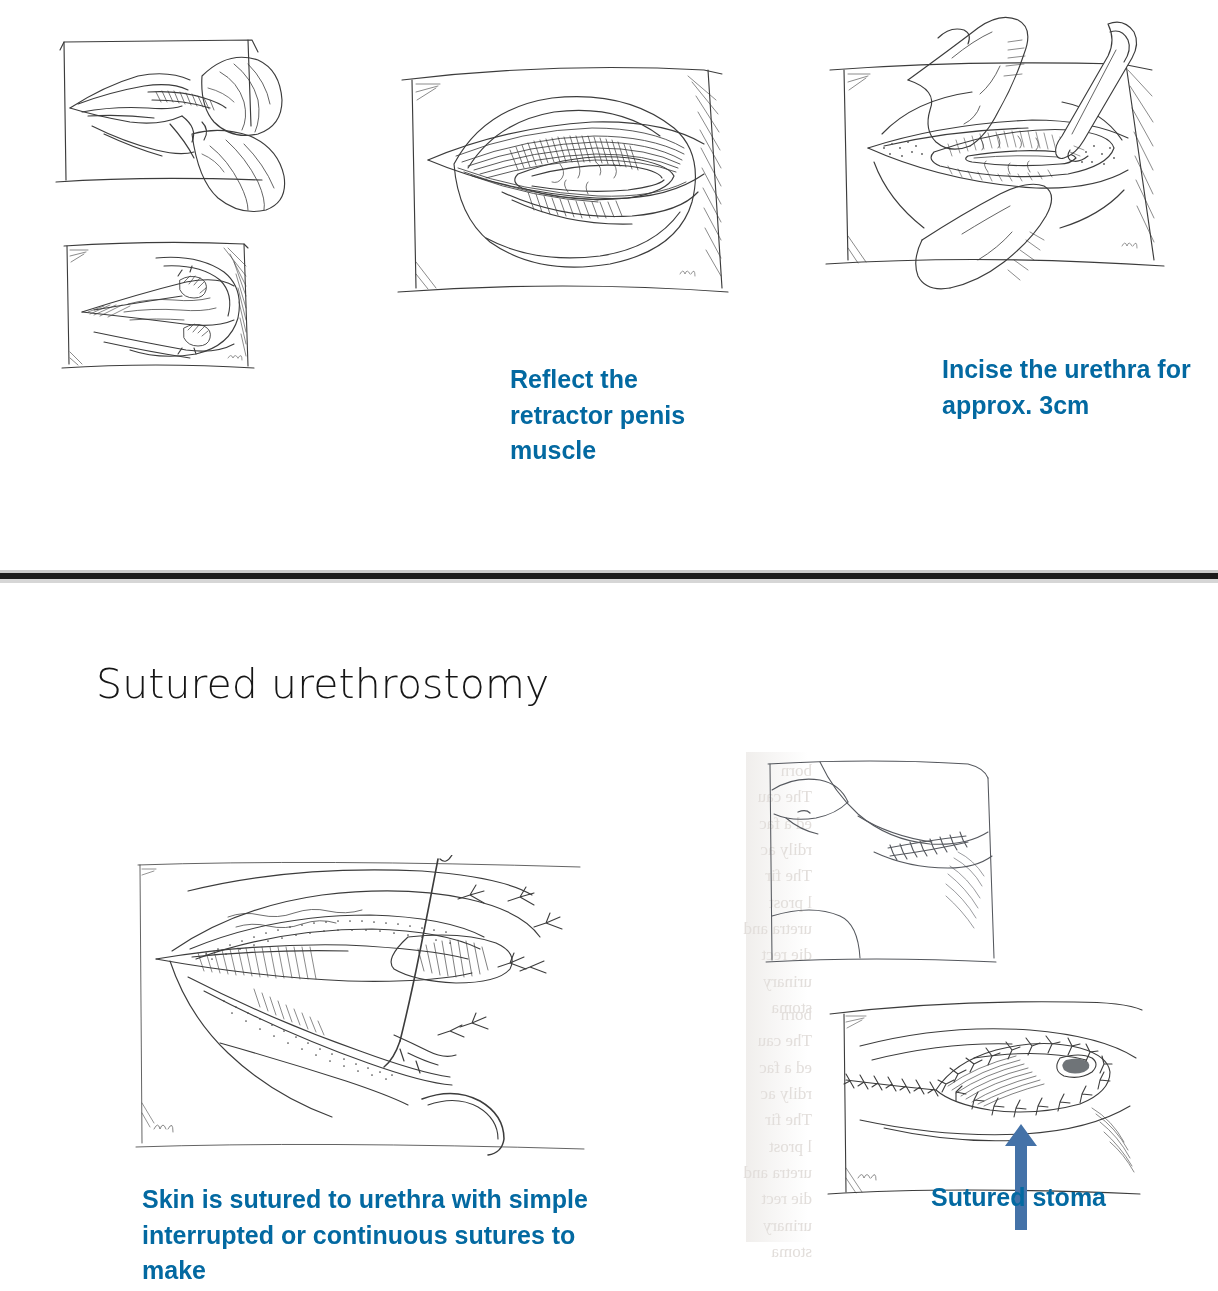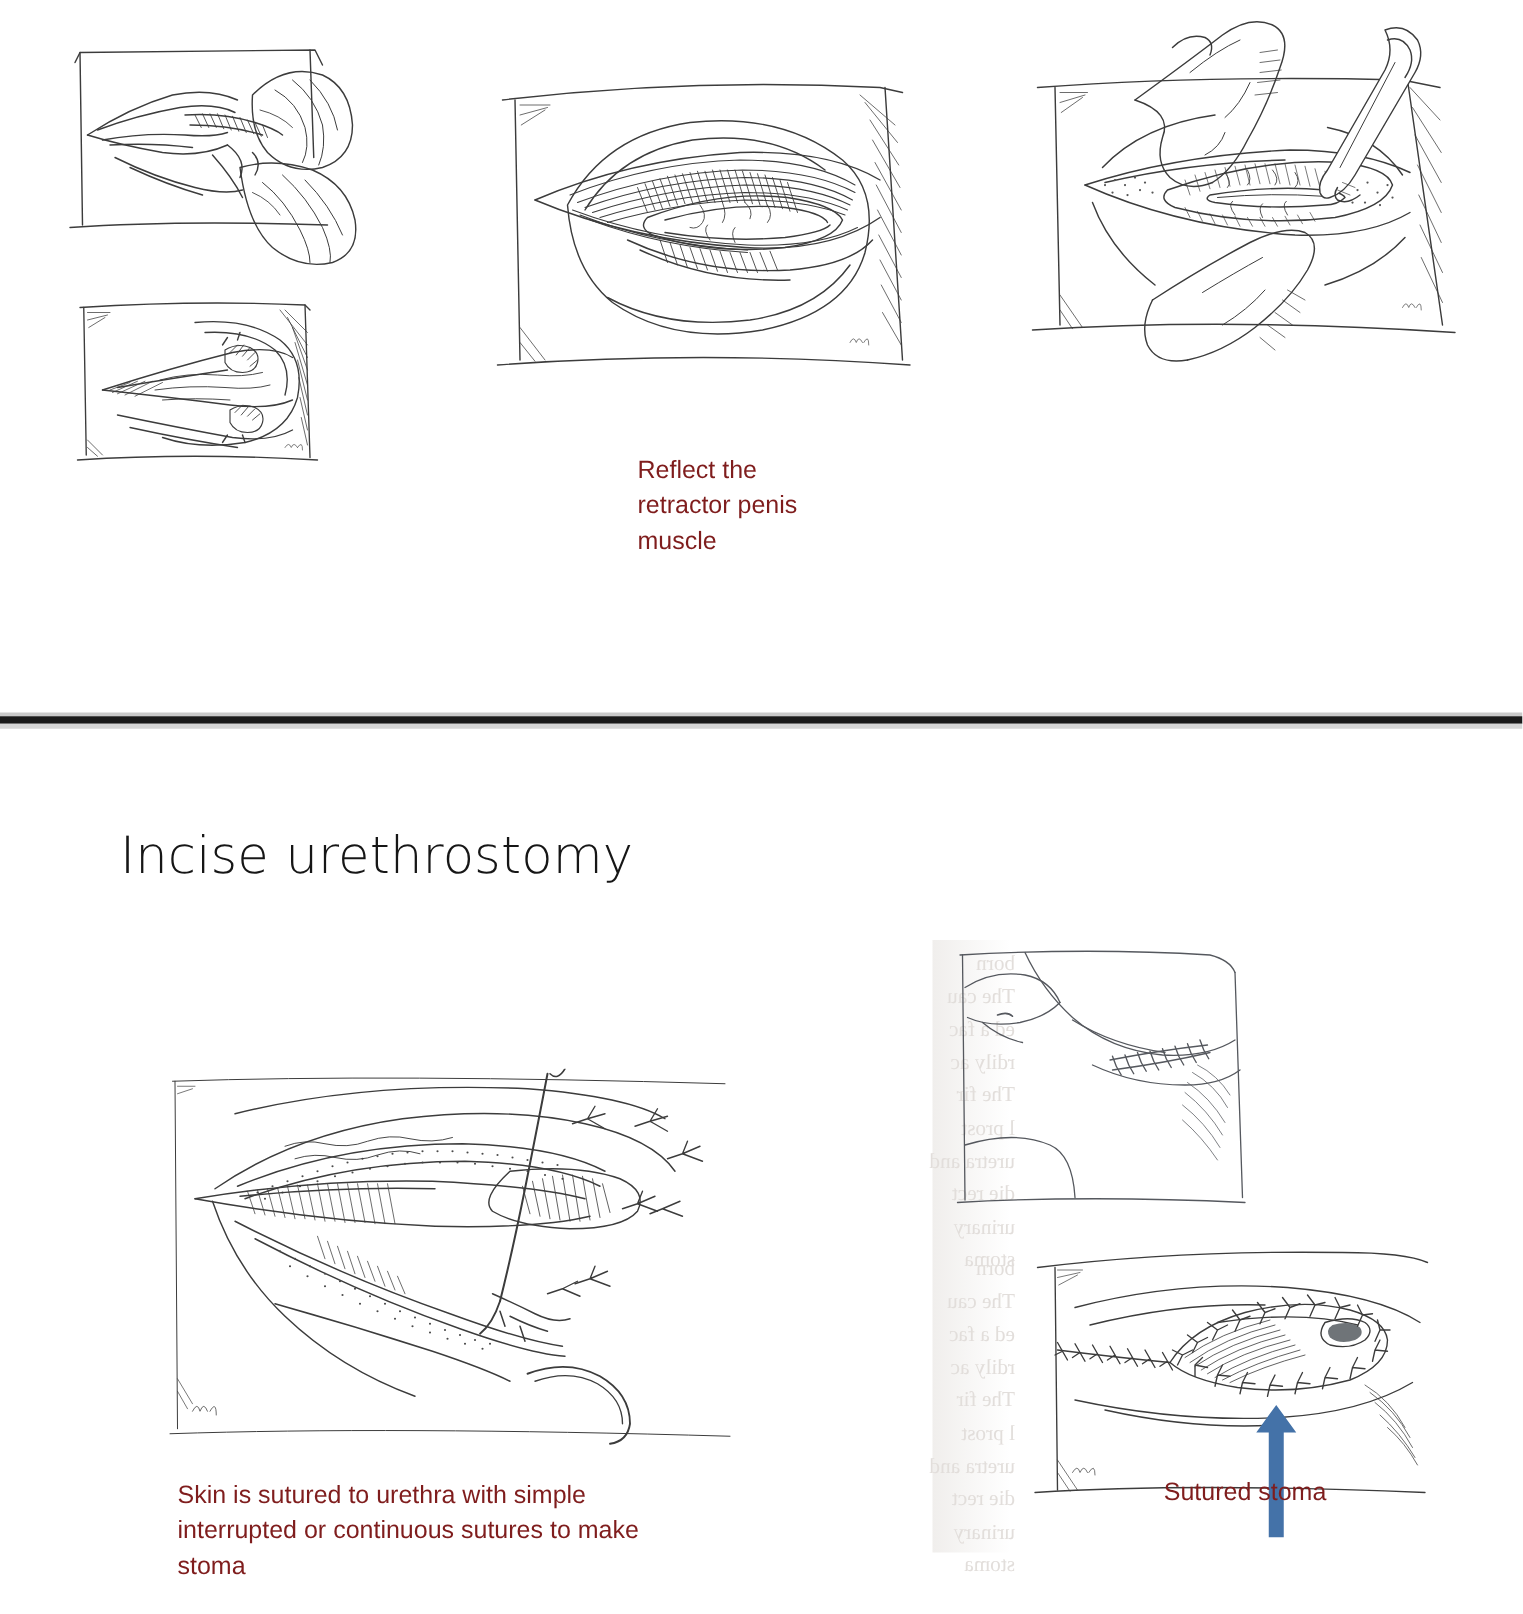--- a/index.html
+++ b/index.html
@@ -39,25 +39,25 @@
     position: absolute; left: 0; top: 13px;
     width: 100%; height: 6px; background: #1a1a1a;
   }
   #slide-separator .sep-line-gray-bot {
     position: absolute; left: 0; top: 19px;
     width: 100%; height: 4px; background: #d6d6d6;
   }
 
   .caption {
     position: absolute;
-    font-size: 20px;
+    font-size: 25px;
     line-height: 1.42;
-    color: #7f1d1d;
+    color: #0369a1;
     white-space: pre-line;
-    font-weight: 400;
+    font-weight: 700;
   }
   .fig {
     position: absolute;
   }
   .fig svg { display: block; }
 
   #slide-title {
     position: absolute;
     left: 96px;
     top: 660px;
@@ -464,31 +464,33 @@
         </g>
 
         <g stroke-width="0.6" stroke="#555">
           <path d="M300 232 q3 -6 5 0 q2 -6 5 0"></path>
             <path d="M311 232 q4 -7 4 2"></path>
         </g>
       </g>
     </svg>
   </div>
 
+  <div class="caption" style="left:942px; top:352px; width:250px;">Incise the urethra for
+approx. 3cm</div>
 </div>
 
 <div id="slide-separator">
   <div class="sep-line-gray-top"></div>
   <div class="sep-line-dark"></div>
   <div class="sep-line-gray-bot"></div>
 </div>
 
 <div class="slide" id="slide-bottom"></div>
 
-<div id="slide-title">Incise urethrostomy</div>
+<div id="slide-title">Sutured urethrostomy</div>
 
 <div class="fig" style="left:132px; top:855px;">
   <svg width="456" height="302" viewBox="0 0 456 302">
     <g fill="none" stroke="#3c3c3c" stroke-width="1.15" stroke-linecap="round" stroke-linejoin="round">
 
       <path d="M6 10 Q180 4 448 12" stroke-width="0.8"></path>
       <path d="M8 10 L10 288" stroke-width="0.8"></path>
       <path d="M4 292 Q180 286 452 294" stroke-width="0.8"></path>
       <g stroke-width="0.55">
         <path d="M10 14 L24 14"></path>

